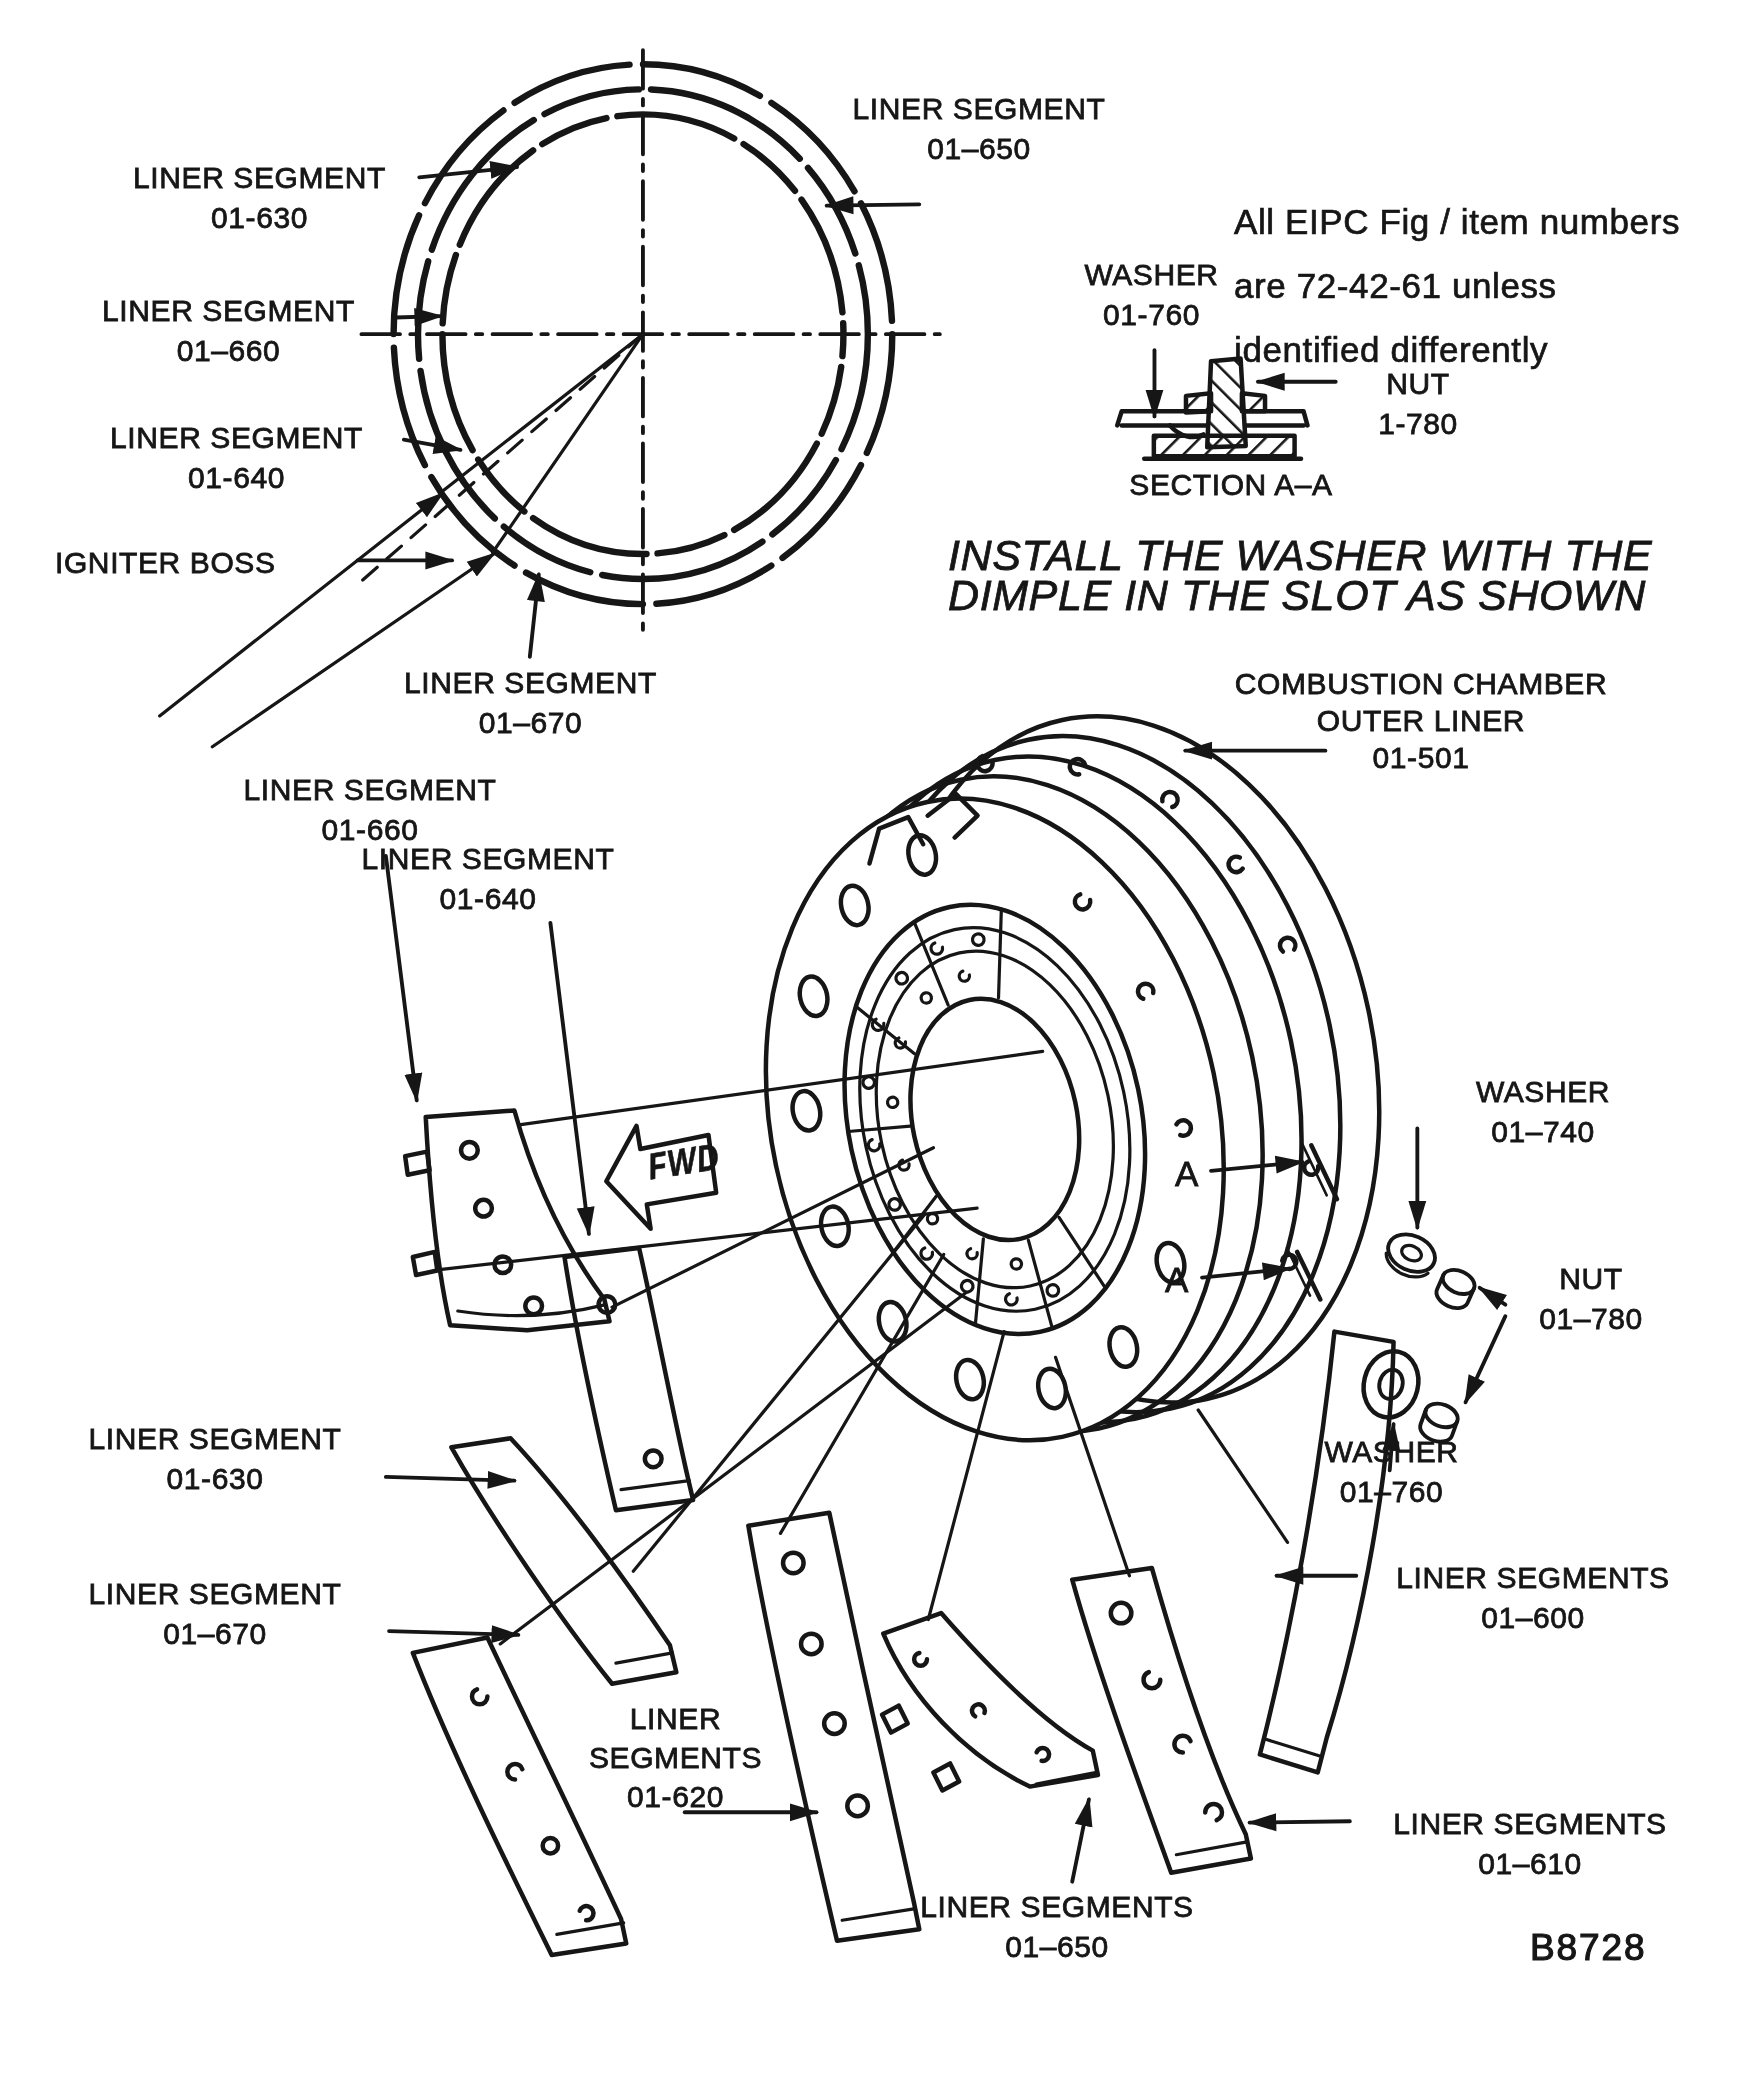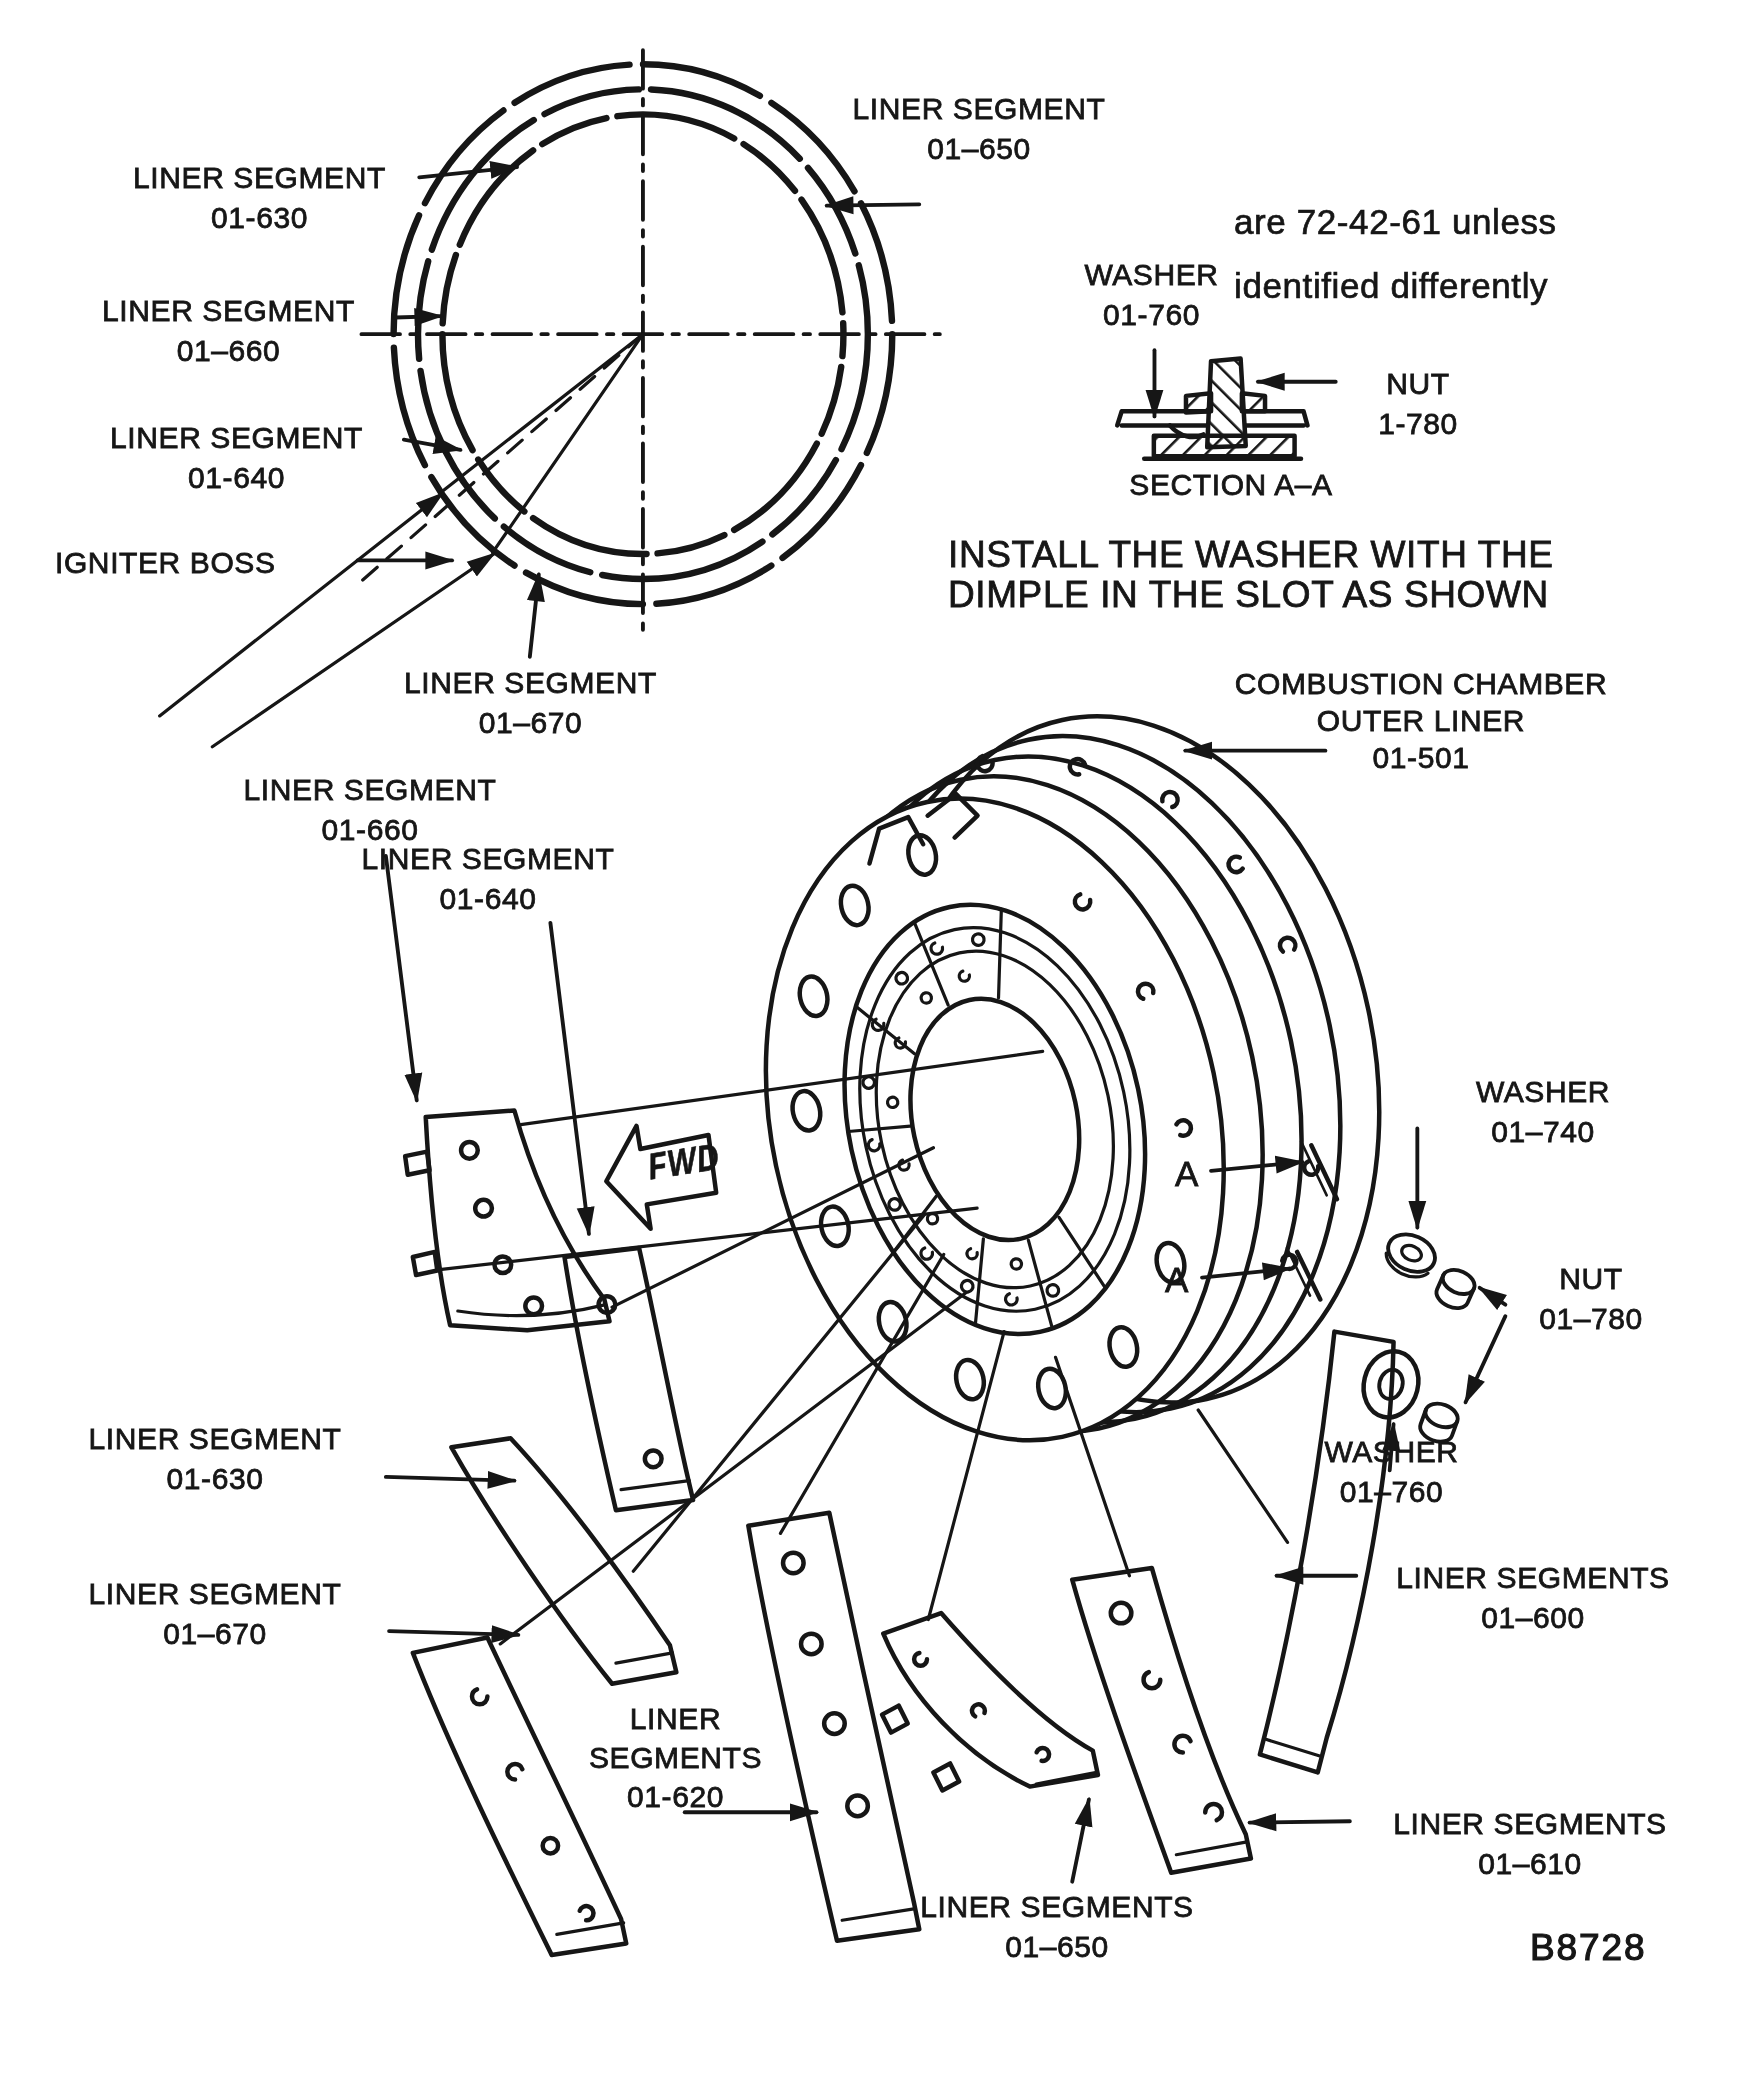--- a/index.html
+++ b/index.html
@@ -4,21 +4,21 @@
 <style>
   html,body{margin:0;padding:0;background:#ffffff;}
   .page{position:relative;width:1755px;height:2097px;background:#fff;overflow:hidden;
         font-family:"Liberation Sans",sans-serif;color:#161616;}
   svg.art{position:absolute;left:0;top:0;}
   .lbl{position:absolute;font-size:30px;line-height:40px;letter-spacing:0.6px;
        text-align:center;white-space:nowrap;-webkit-text-stroke:0.8px #161616;}
   .lbl span{display:block;}
   .left{text-align:left;}
   .note{font-size:35px;line-height:64px;-webkit-text-stroke:0.7px #161616;}
-  .install{font-size:37px;line-height:40px;}
+  .install{font-size:43px;line-height:40px;font-style:italic;}
   .combo{line-height:37px;}
   .tight{line-height:39px;margin-top:16px;}
   .amark{font-size:35px;}
   .code{font-size:37px;letter-spacing:1.9px;-webkit-text-stroke:1.2px #161616;}
   .fwd{position:absolute;left:645px;top:1147px;font-size:37px;font-weight:700;
        font-style:italic;letter-spacing:1.3px;transform:rotate(-9deg) scaleX(.82);
        transform-origin:left top;-webkit-text-stroke:0.6px #161616;}
 </style>
 </head>
 <body>
@@ -278,20 +278,21 @@
     <line x1="2100" y1="2834" x2="1944" y2="2836" marker-end="url(#ah)"></line>
   </g>
 </svg>
 
 <div class="lbl" style="left:815px;top:89px;width:328px">
   <span>LINER SEGMENT</span>
   <span>01–650</span>
 </div>
 
 <div class="lbl note left" style="left:1234px;top:190px;width:508px">
+  <span>All EIPC Fig / item numbers</span>
   <span>are 72-42-61 unless</span>
   <span>identified differently</span>
 </div>
 
 <div class="lbl" style="left:95px;top:158px;width:329px">
   <span>LINER SEGMENT</span>
   <span>01-630</span>
 </div>
 
 <div class="lbl" style="left:64px;top:291px;width:329px">

